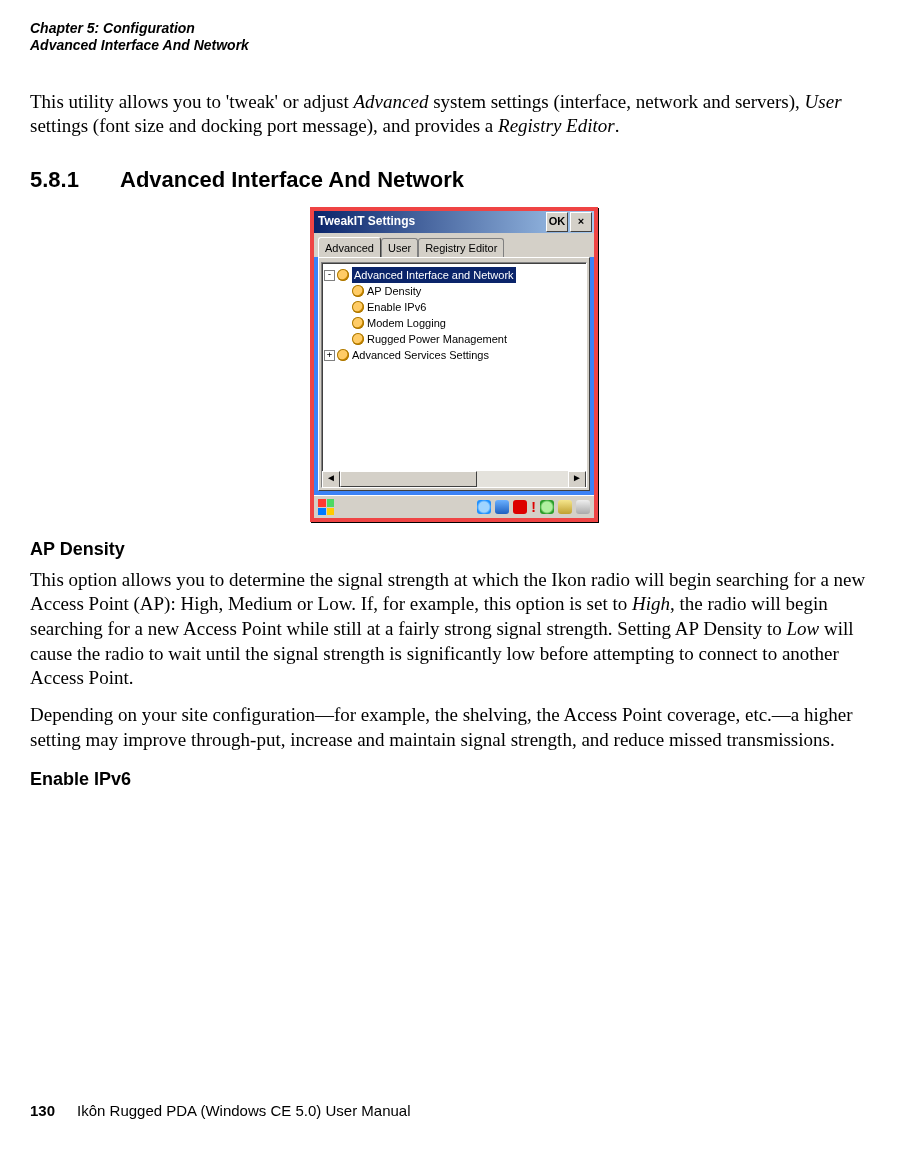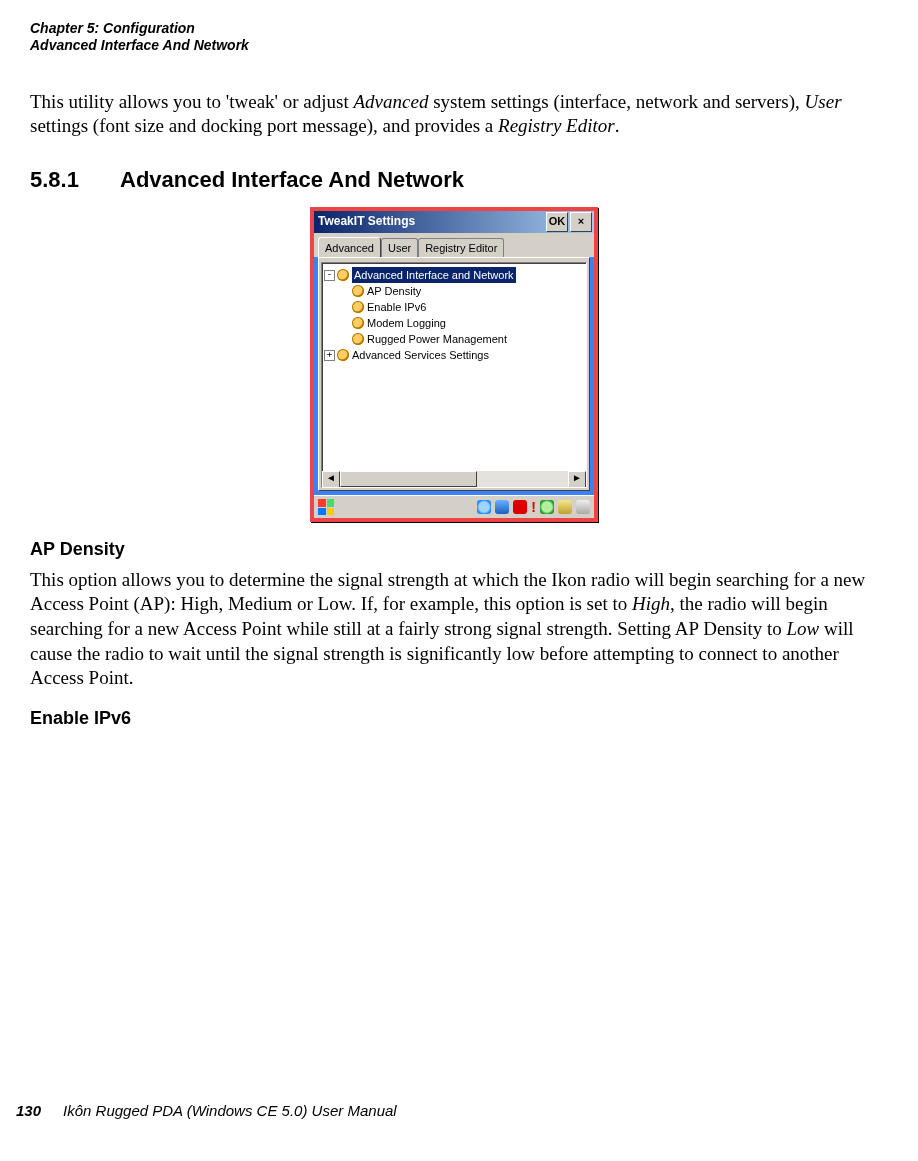--- a/index.html
+++ b/index.html
@@ -185,24 +185,23 @@
   .ico-globe{background:radial-gradient(circle,#9fd4ff 0 5px,#1e90ff 7px);}
   .ico-net{background:linear-gradient(#6ab0ff,#1e60c0);}
   .ico-alert{background:#d00;color:#fff;font-size:11px;line-height:14px;text-align:center;}
   .ico-excl{color:#d00;font-weight:bold;font-size:14px;line-height:14px;}
   .ico-globe2{background:radial-gradient(circle,#b0f0a0 0 5px,#2a9d2a 7px);}
   .ico-card{background:linear-gradient(#f5e68c,#c0a030);}
   .ico-plug{background:linear-gradient(#eee,#aaa);}
 
   .footer {
     position: absolute;
-    left: 16px;
+    left: 30px;
     bottom: 42px;
     font-family: "Trebuchet MS", Arial, sans-serif;
-    font-style: italic;
     font-size: 15px;
     margin-top: 20px;
   }
   .footer .pg {
     font-weight: bold;
     margin-right: 22px;
   }
 </style>
 </head>
 <body>
@@ -300,20 +299,21 @@
         </div>
       </div>
     </div>
   </div>
 
   <div class="body-text" style="margin-top:14px;">
     <div class="sub-heading">AP Density</div>
     <p>
       <span>This option allows you to determine the signal strength at which the Ikon radio will begin searching for a new Access Point (AP): High, Medium or Low. If, for example, this option is set to </span><span class="italic">High</span><span>, the radio will begin searching for a new Access Point while still at a fairly strong signal strength. Setting AP Density to </span><span class="italic">Low</span><span> will cause the radio to wait until the signal strength is significantly low before attempting to connect to another Access Point.</span>
     </p>
+    <p>Depending on your site configuration—for example, the shelving, the Access Point coverage, etc.—a higher setting may improve through-put, increase and maintain signal strength, and reduce missed transmissions.</p>
 
     <div class="sub-heading">Enable IPv6</div>
   </div>
 
   <div class="footer">
     <span class="pg">130</span><span>Ikôn Rugged PDA (Windows CE 5.0) User Manual</span>
   </div>
 </div>
 
 </body></html>

